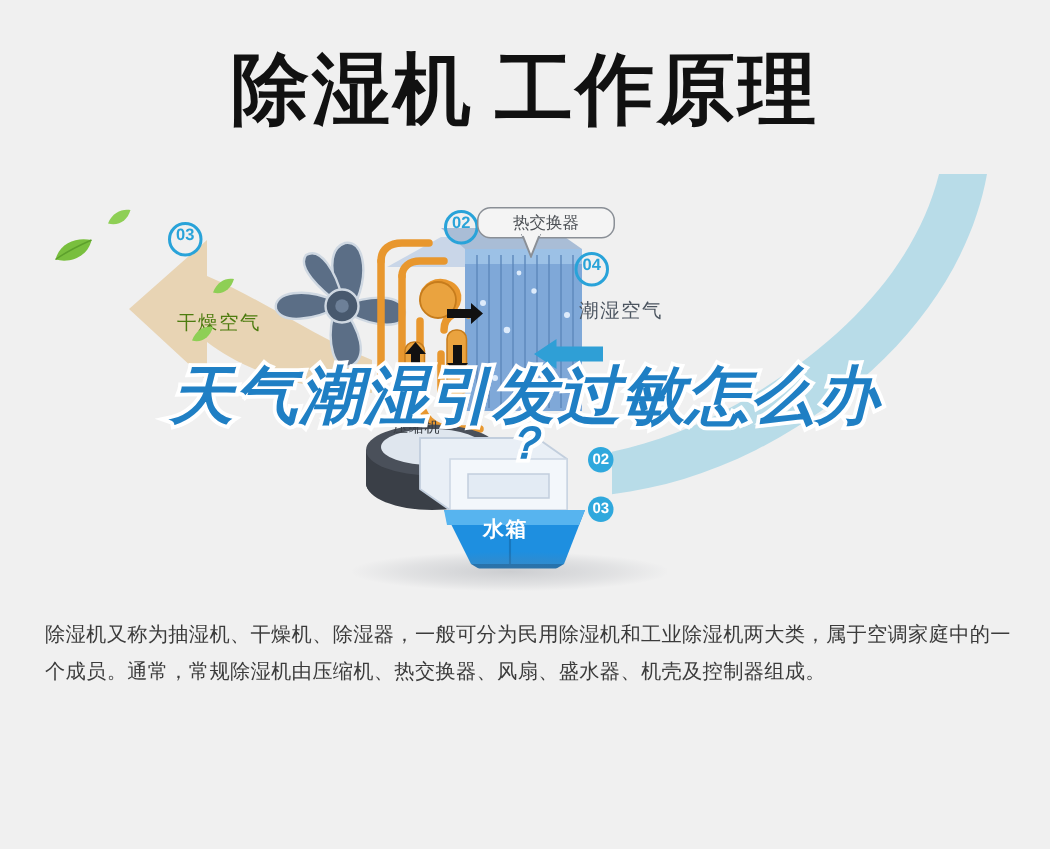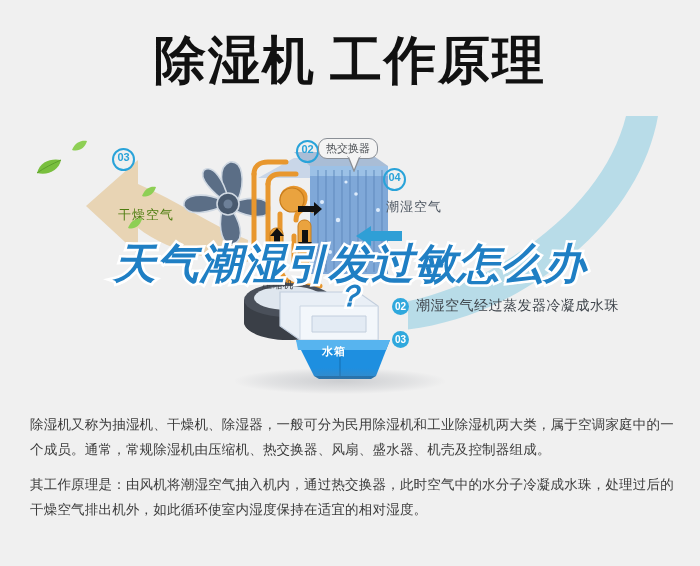--- a/index.html
+++ b/index.html
@@ -55,21 +55,21 @@
     background:transparent;
     font-family:"Liberation Sans",sans-serif;
   }
   .badge-03-left{left:112px;top:30px;}
   .badge-02{left:296px;top:22px;}
   .badge-01{left:383px;top:50px;}
 
   
   .callout{
     position:absolute;left:318px;top:20px;
-    padding:2px 7px;border:1.4px solid #8a8f96;border-radius:9px;
+    padding:2px 23px;border:1.4px solid #8a8f96;border-radius:9px;
     background:#f4f4f4;font-size:11px;color:#4c5055;white-space:nowrap;
     font-family:Liberation Mono, monospace;
   }
   .callout-tail{position:absolute;left:346px;top:38px;}
 
   
   .humid-label{
     position:absolute;left:386px;top:80px;
     font-size:13px;color:#4c5560;letter-spacing:1px;
     font-family:Liberation Sans, sans-serif;
@@ -84,21 +84,21 @@
 
   
   .compressor-label{
     position:absolute;left:262px;top:160px;
     font-size:10px;color:#3a3f45;letter-spacing:.5px;
     font-family:Liberation Mono, monospace;
   }
   
   .tank-label{
     position:absolute;left:322px;top:226px;
-    font-size:11px;color:#ffffff;font-weight:700;letter-spacing:1px;
+    font-size:14px;color:#ffffff;font-weight:700;letter-spacing:1px;
     font-family:"DejaVu Sans","Liberation Sans",sans-serif;
   }
   .shadow{
     position:absolute;left:235px;top:250px;width:210px;height:26px;
     background:radial-gradient(ellipse at center, rgba(120,125,135,.30) 0%, rgba(120,125,135,.12) 48%, rgba(120,125,135,0) 72%);
   }
 
   
   .steps{position:absolute;left:392px;top:296px;width:300px;}
   .step{display:flex;align-items:flex-start;margin-bottom:14px;}
@@ -132,21 +132,21 @@
     font-size:30px;line-height:30px;margin-top:-4px;
   }
 
   
   .body-copy{
     position:absolute;left:30px;top:412px;width:646px;
   }
   .para{
     font-size:13.5px;color:#3b3b3b;line-height:25px;letter-spacing:.2px;
     margin:0 0 10px 0;
-    font-family:Liberation Serif, serif;
+    font-family:Liberation Mono, monospace;
   }
 </style>
 </head>
 <body>
 
 <div id="page">
 
   <div class="title-band">
     <span class="title-text">
       <span class="title-a">除湿机</span><span>工作原理</span>
@@ -292,30 +292,28 @@
       <svg width="48" height="20" viewBox="0 0 48 20">
           <path d="M47 5 L16 5 L16 0 L1 10 L16 20 L16 15 L47 15 Z" fill="#2f9fd6"></path>
         </svg>
     </div>
 
   </div>
 
   <div class="steps">
     <div class="step">
       <span class="step-badge">02</span>
-      <span class="step-text">潮湿空气经过蒸发器冷凝成水珠</span>
     </div>
     <div class="step">
       <span class="step-badge">03</span>
     </div>
   </div>
 
   <div class="overlay">
     <div class="overlay-line">天气潮湿引发过敏怎么办</div>
     <div class="overlay-line overlay-q">？</div>
   </div>
 
   <div class="body-copy">
     <p class="para">除湿机又称为抽湿机、干燥机、除湿器，一般可分为民用除湿机和工业除湿机两大类，属于空调家庭中的一个成员。通常，常规除湿机由压缩机、热交换器、风扇、盛水器、机壳及控制器组成。</p>
-    <p class="para">其工作原理是：由风机将潮湿空气抽入机内，通过热交换器，此时空气中的水分子冷凝成水珠，处理过后的干燥空气排出机外，如此循环使室内湿度保持在适宜的相对湿度。</p>
   </div>
 
 </div>
 
 </body></html>

